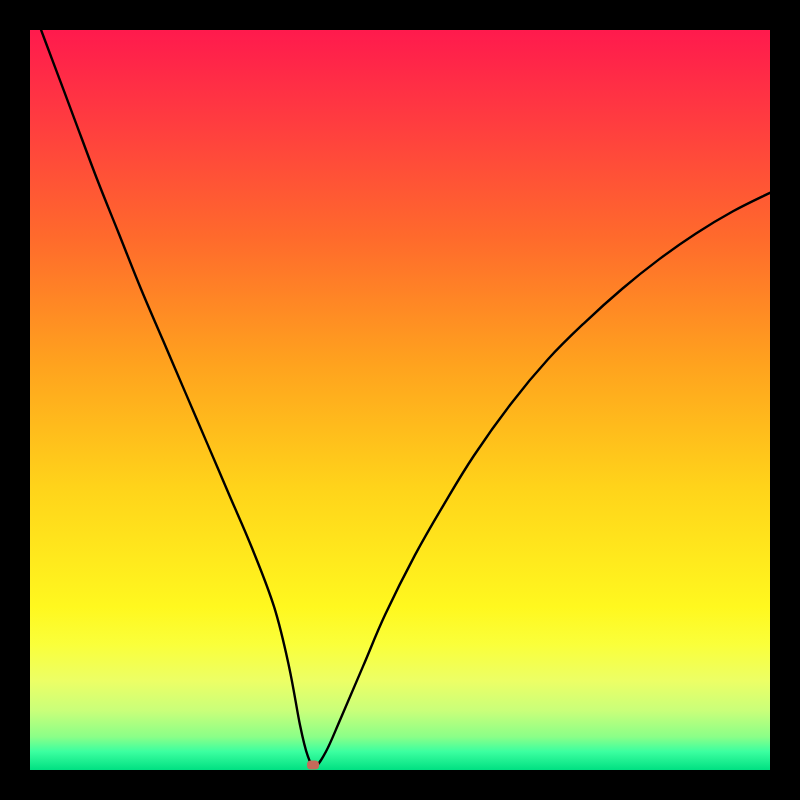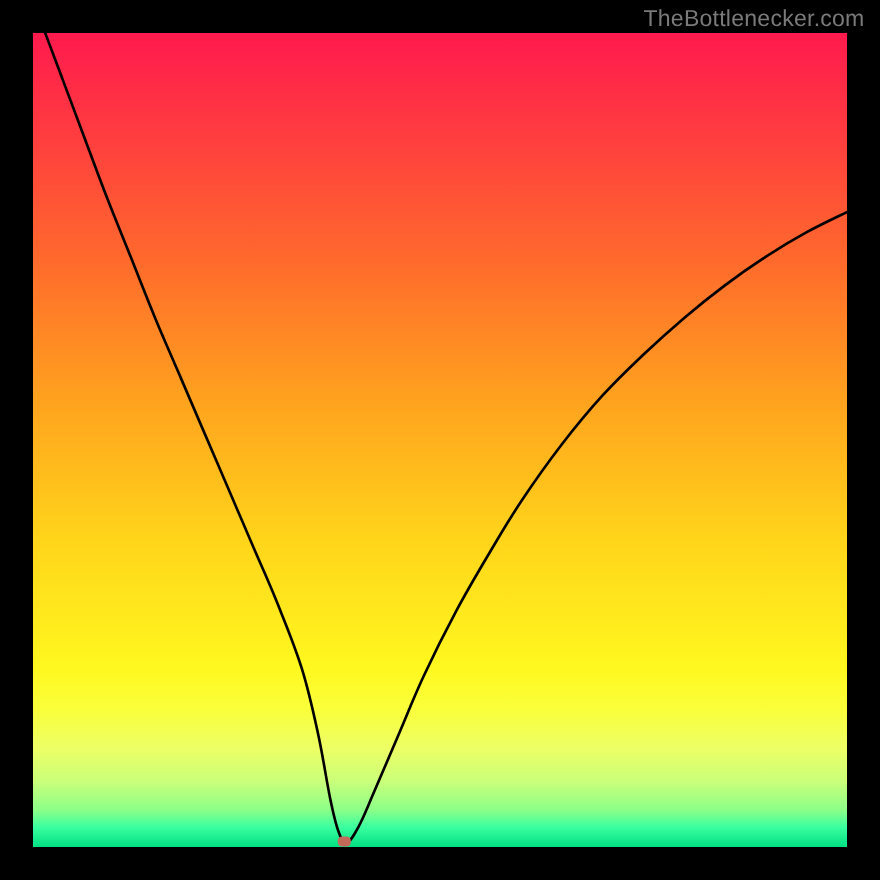--- a/index.html
+++ b/index.html
@@ -56,21 +56,20 @@
     font-size: 21px;
     letter-spacing: 0.2px;
     font-weight: 400;
   }
 </style>
 </head>
 <body>
 
 <div class="frame">
 
-  <div class="watermark">TheBottlenecker.com</div>
 
   <div class="plot">
 
     <svg class="gradient" viewBox="0 0 740 740" preserveAspectRatio="none">
       <defs>
         <linearGradient id="bg" x1="0" y1="0" x2="0" y2="1">
             <stop offset="0%" stop-color="#ff1a4d"></stop>
             <stop offset="12%" stop-color="#ff3b40"></stop>
             <stop offset="28.000000000000004%" stop-color="#ff6a2c"></stop>
             <stop offset="45%" stop-color="#ffa21e"></stop>

